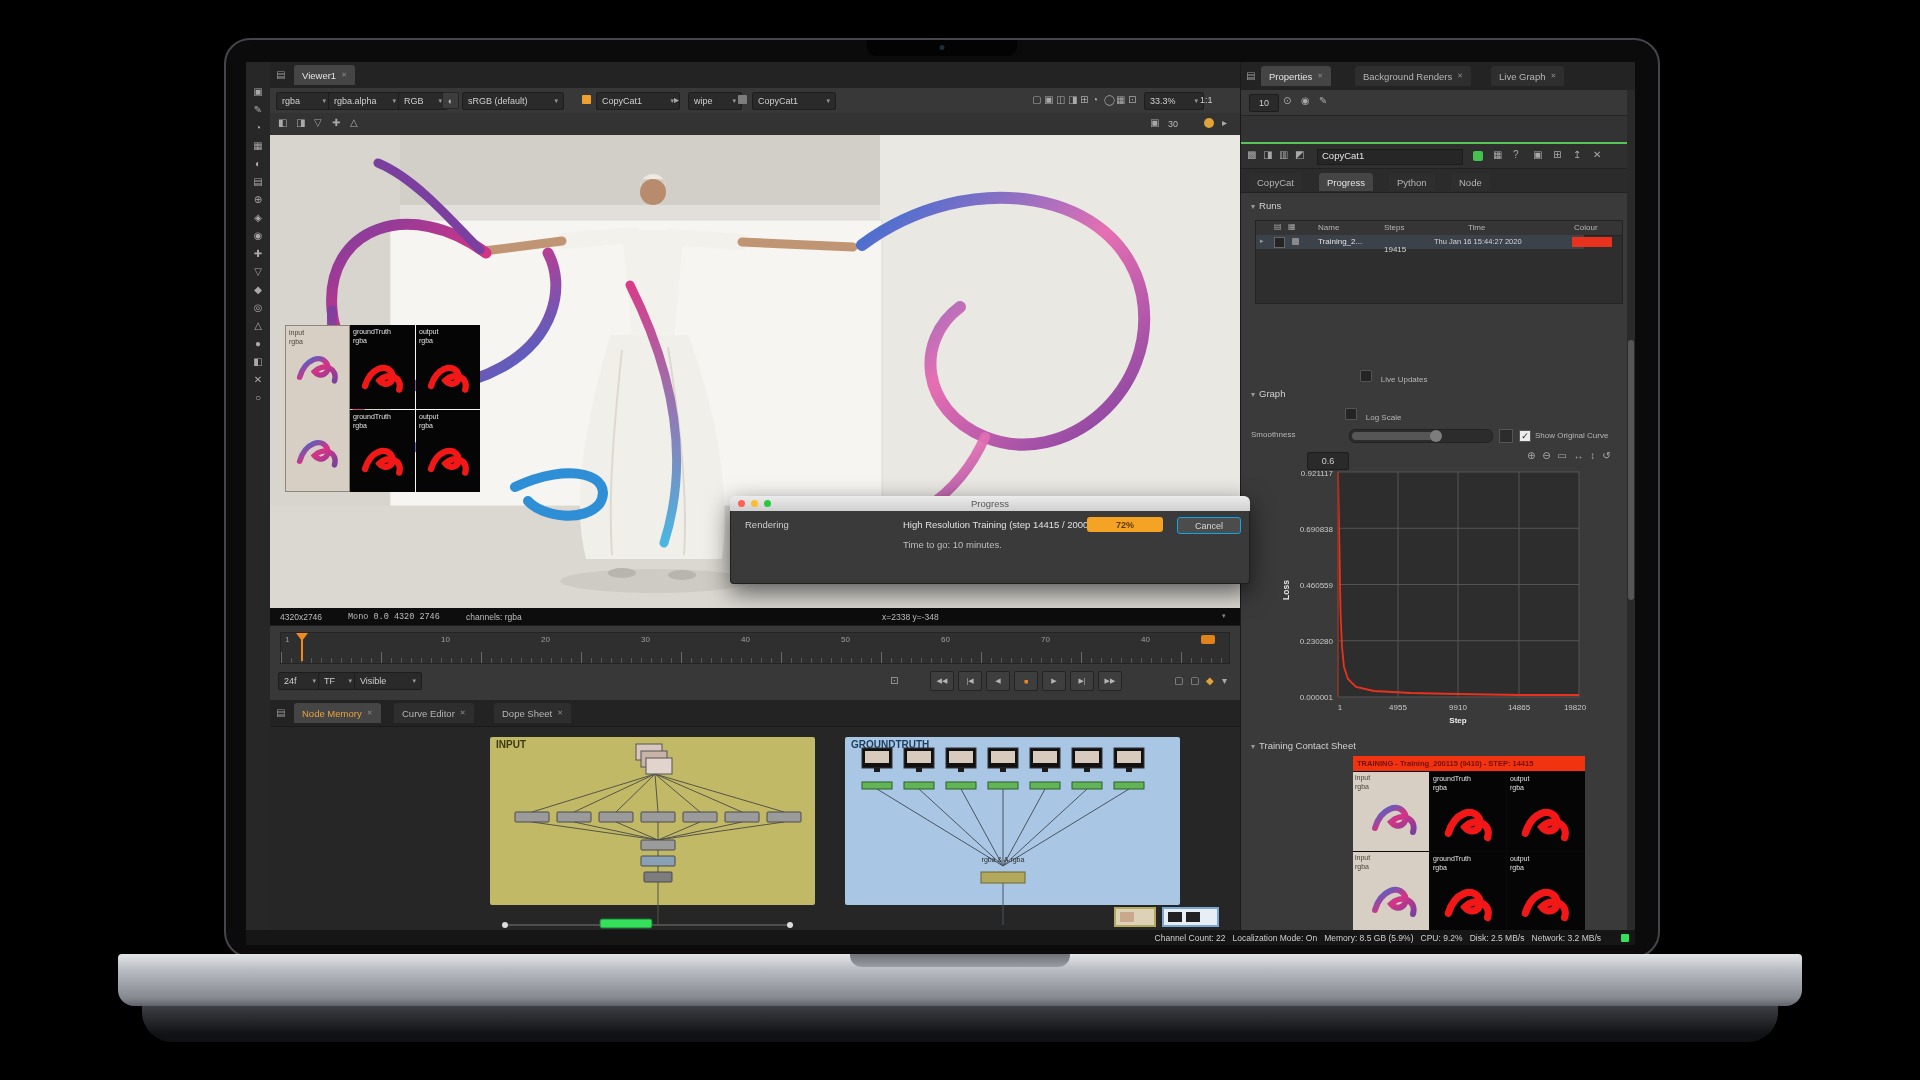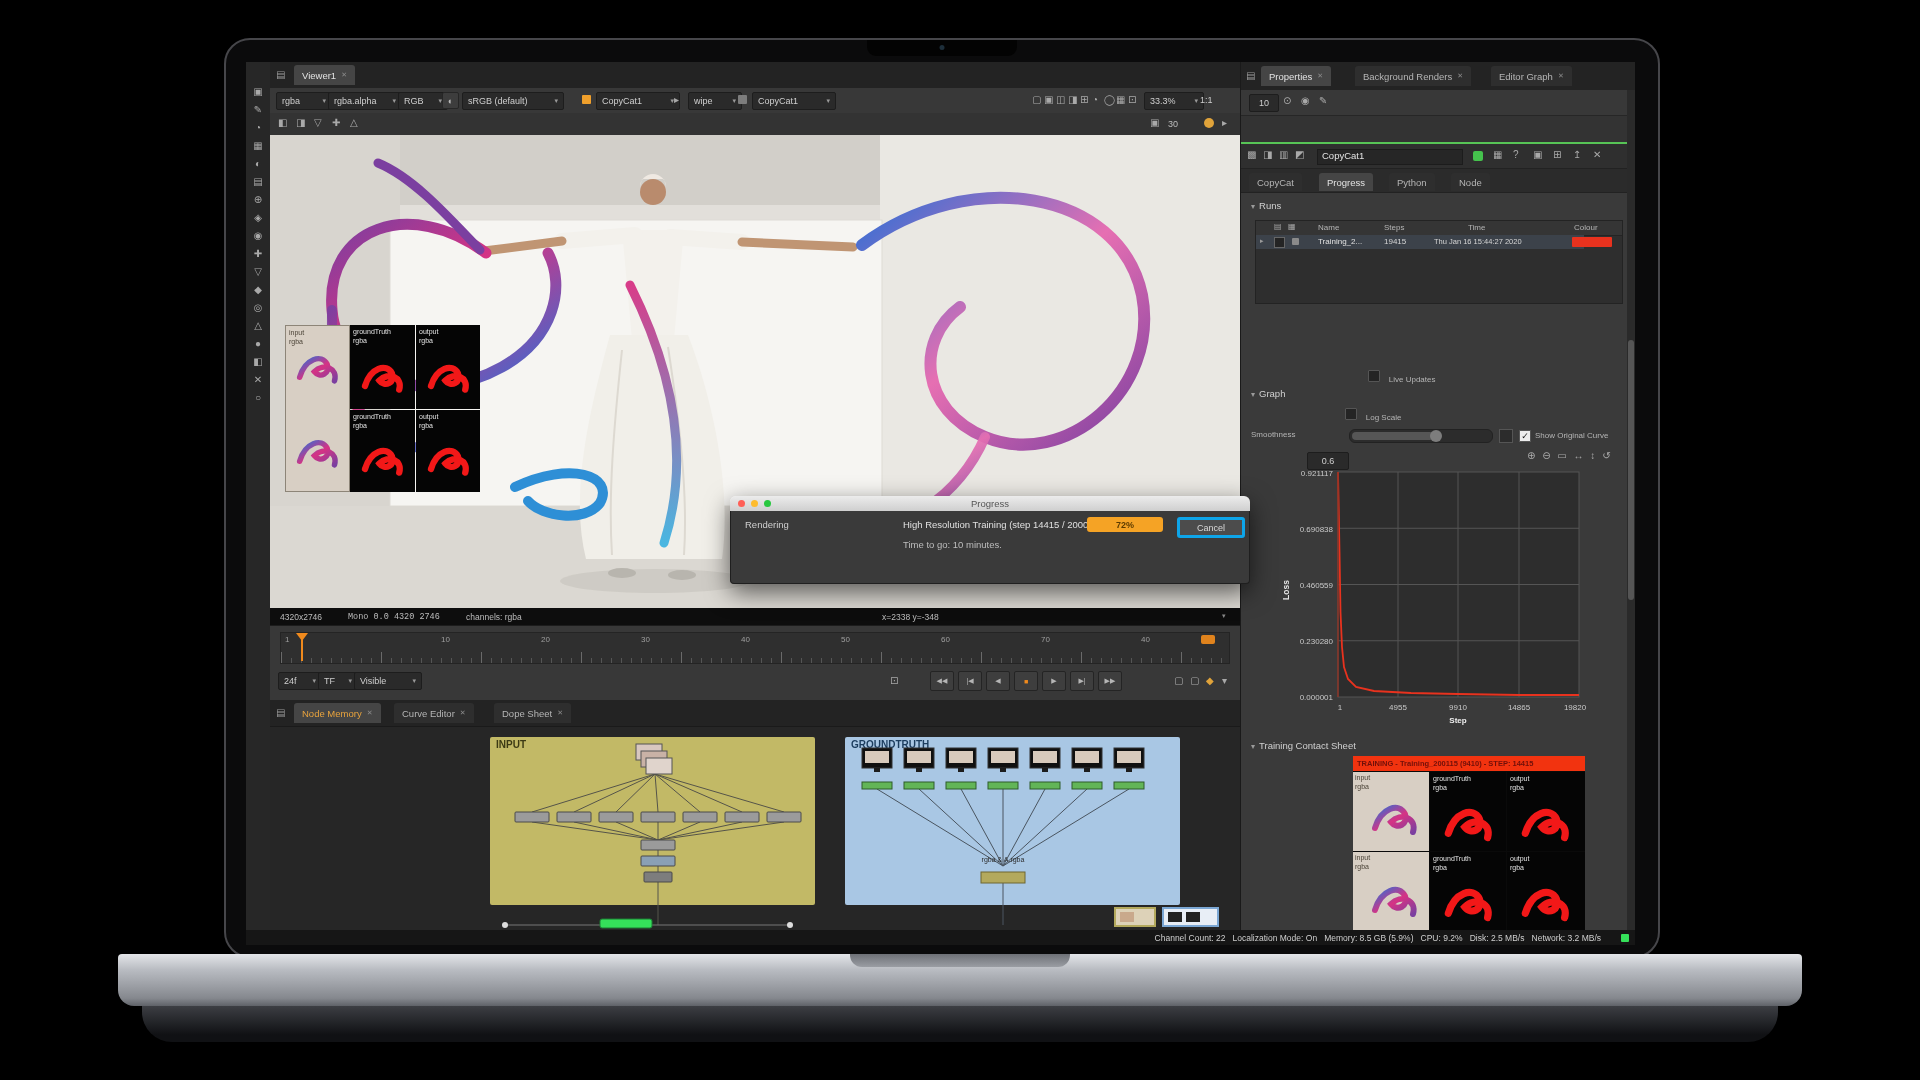--- a/index.html
+++ b/index.html
@@ -29,21 +29,21 @@
     background:#2a2a2a;border:1px solid #1d1d1d;border-radius:2px;color:#cfcfcf;font-size:9px;gap:4px;}
   .car{font-size:7px;color:#9a9a9a;}
   .icn{display:inline-flex;align-items:center;justify-content:center;width:15px;height:15px;background:#3d3d3d;
     border:1px solid #262626;border-radius:2px;color:#b8b8b8;font-size:9px;}
   .glyph{color:#a9a9a9;font-size:10px;}
   .chk{display:inline-block;width:10px;height:10px;background:#242424;border:1px solid #555;border-radius:1px;}
   .chk.on{background:#ececec;color:#1c1c1c;font-size:9px;line-height:10px;text-align:center;font-weight:bold;}
   .sect{color:#d0d0d0;font-size:9.5px;}
   .dis{color:#9a9a9a;font-size:8px;margin-right:4px;}
   .lbl8{font-size:8px;color:#b5b5b5;}
-  .btn{display:inline-flex;align-items:center;justify-content:center;background:#4c4c4c;border:3px solid #0ea5e9;
+  .btn{display:inline-flex;align-items:center;justify-content:center;background:#4c4c4c;border:1px solid #0ea5e9;
     border-radius:3px;color:#d8d8d8;font-size:9px;}
   .led{width:8px;height:8px;background:#35e05a;border-radius:1px;}
   .ticklabel{position:absolute;top:2px;font-size:8px;color:#9f9f9f;}
   .pb{width:22px;height:18px;background:#3e3e3e;border:1px solid #242424;border-radius:2px;color:#b5b5b5;
     display:inline-flex;align-items:center;justify-content:center;font-size:7px;}
   .backdrop{position:absolute;border-radius:2px;}
   .bdlabel{position:absolute;left:6px;top:2px;font-weight:bold;font-size:10px;}
   .tile-label{position:absolute;font-size:7px;color:#e3e3e3;line-height:8px;}
   .swatch{border-radius:1px;}
 </style>
@@ -443,21 +443,21 @@
         <span class="pgicn abs" style="left:5px;top:7px;">▤</span>
         <span class="tab on abs" style="left:18px;top:1px;">
           <span>Properties</span>
             <span class="tabx">✕</span>
           </span>
         <span class="tab abs" style="left:112px;top:1px;">
           <span>Background Renders</span>
             <span class="tabx">✕</span>
           </span>
         <span class="tab abs" style="left:248px;top:1px;">
-          <span>Editor Graph</span>
+          <span>Live Graph</span>
             <span class="tabx">✕</span>
           </span>
       </div>
       <div class="abs" style="left:0;top:28px;width:395px;height:25px;background:#383838;border-bottom:1px solid #262626;">
         <span class="pill abs" style="left:8px;top:4px;width:18px;justify-content:center;">
             <span>10</span>
           </span>
         <span class="glyph abs" style="left:42px;top:5px;">⊙</span>
         <span class="glyph abs" style="left:60px;top:5px;">◉</span>
         <span class="glyph abs" style="left:78px;top:5px;">✎</span>
@@ -505,27 +505,27 @@
             <span class="lbl8 abs" style="left:62px;top:2px;">Name</span>
             <span class="lbl8 abs" style="left:128px;top:2px;">Steps</span>
             <span class="lbl8 abs" style="left:212px;top:2px;">Time</span>
             <span class="lbl8 abs" style="left:318px;top:2px;">Colour</span>
           </div>
           <div class="abs" style="left:0;top:14px;width:328px;height:14px;background:#3c424a;">
             <span class="abs" style="left:4px;top:2px;color:#9a9a9a;font-size:7px;">▸</span>
             <span class="abs" style="left:18px;top:2px;width:9px;height:9px;background:#242424;border:1px solid #666;"></span>
             <span class="abs" style="left:36px;top:3px;width:7px;height:7px;background:#8a8a8a;border-radius:1px;"></span>
             <span class="abs" style="left:62px;top:2px;font-size:8px;color:#e0e0e0;">Training_2...</span>
-            <span class="abs" style="left:128px;top:2px;font-size:8px;color:#d5d5d5;">19415</span>
+            <span class="abs" style="left:128px;top:10px;font-size:8px;color:#d5d5d5;">19415</span>
             <span class="abs" style="left:178px;top:2px;font-size:7.5px;color:#d5d5d5;">Thu Jan 16 15:44:27 2020</span>
             <span class="swatch abs" style="left:316px;top:2px;width:40px;height:10px;background:#e8321e;"></span>
           </div>
         </div>
 
-        <div class="abs" style="left:104px;top:226px;padding-left:23px;">
+        <div class="abs" style="left:96px;top:226px;padding-left:23px;">
           <span class="chk"></span>
           <span class="lbl8" style="margin-left:6px;">Live Updates</span>
         </div>
         <div class="abs" style="left:10px;top:244px;">
           <span class="dis">▾</span><span class="sect">Graph</span>
         </div>
         <div class="abs" style="left:104px;top:264px;">
           <span class="chk"></span>
           <span class="lbl8" style="margin-left:6px;">Log Scale</span>
         </div>

